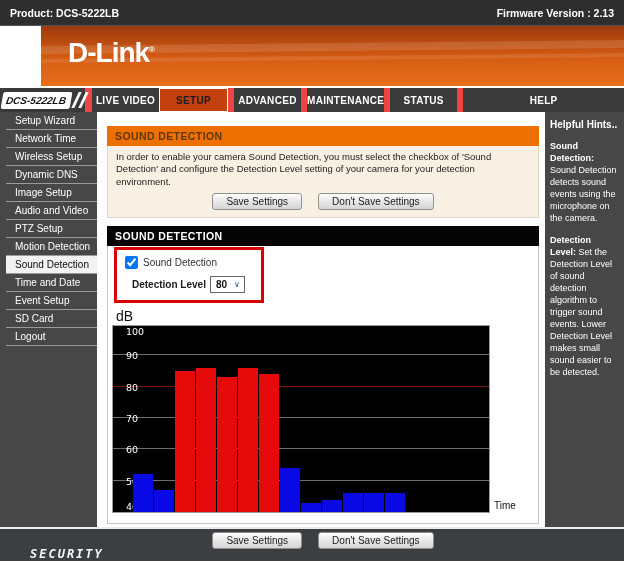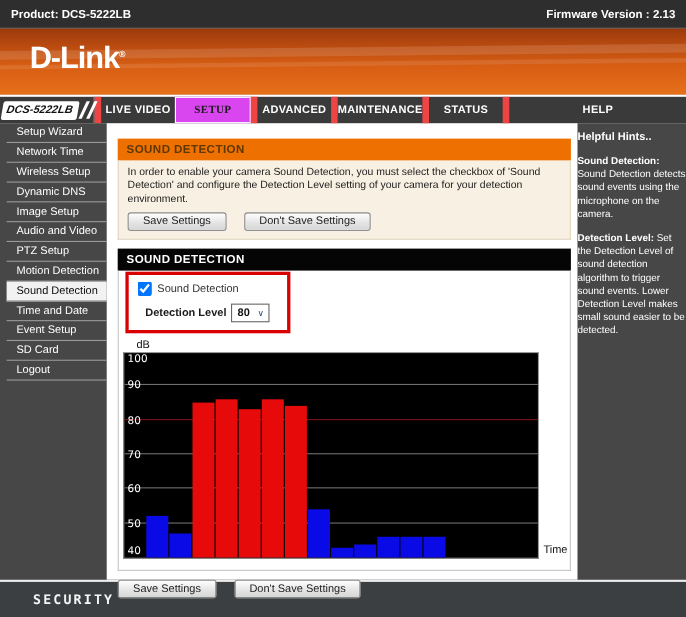--- a/index.html
+++ b/index.html
@@ -3,80 +3,80 @@
 <meta charset="utf-8">
 <style>
   * { margin:0; padding:0; box-sizing:border-box; }
   html,body { width:624px; height:561px; background:#fff; font-family:"Liberation Sans", sans-serif; overflow:hidden; }
 
   
   .topbar { height:26px; background:#2e2e2e; color:#fff; display:flex; justify-content:space-between; align-items:center;
             padding:0 10px; font-size:10.5px; font-weight:bold; border-bottom:1px solid #555; }
 
   
-  .banner { height:60px; background:linear-gradient(180deg,#9c3a0c 0%,#b84a10 25%,#d65d13 55%,#e7701a 100%); position:relative; overflow:hidden; }
+  .banner { height:60px; background:linear-gradient(180deg,#9c3a0c 0%,#b84a10 25%,#d65d13 55%,#e7701a 100%); position:relative; overflow:hidden;margin-left:41px; }
   .banner::before { content:""; position:absolute; left:0; right:0; top:17px; height:8px; background:rgba(255,255,255,.13); transform:skewY(-0.6deg); }
   .banner::after  { content:""; position:absolute; left:0; right:0; top:30px; height:4px; background:rgba(255,255,255,.10); transform:skewY(-0.6deg); }
   .logo { position:absolute; left:27px; top:11px; color:#fff; font-size:28px; font-weight:bold; letter-spacing:-1px; z-index:2; }
   .logo sup { font-size:8px; letter-spacing:0; }
 
   
   .navbar { height:26px; background:#3a3a3a; border-top:2px solid #fff; display:flex; align-items:stretch; }
   .model-area { width:86px; display:flex; align-items:center; border-right:1px solid #808080; }
   .model-box { background:#fff; color:#111; font-style:italic; font-weight:bold; font-size:10px; padding:3px 5px 3px 4px;
                margin-left:2px; transform:skewX(-10deg); border-radius:2px; white-space:nowrap; }
   .slash { display:inline-block; width:4px; height:16px; background:#fff; transform:skewX(-25deg); margin-left:4px; }
   .tabs { flex:1; display:flex; }
   .tab { flex:1; display:flex; align-items:center; justify-content:center; color:#fff; font-weight:bold; font-size:10px;
          letter-spacing:.3px; border-left:6px solid #ef4444; cursor:pointer; }
   .tab:last-child { flex:2.4; }
-  .tab.active { background:#d946ef; color:#1c1c1c; border:1px solid #fff;font-family:Liberation Serif, serif; }
+  .tab.active { background:#c2410c; color:#1c1c1c; border:1px solid #fff; }
 
   
   .body { display:flex; height:415px; }
   .sidebar { width:97px; background:#474747; display:flex; flex-direction:column; }
   .side-item { color:#fff; font-size:10px; padding:3px 4px 3px 9px; height:18px; border-bottom:1px solid #9a9a9a; cursor:pointer;margin-left:6px; }
   .side-item.active { background:#f2f2f2; color:#0a0a0a; }
 
   .center { flex:1; min-width:0; padding:14px 6px 0 10px; }
 
   .orange-header { background:#ee7000; color:#5f3800; font-weight:bold; font-size:10.5px; padding:4px 8px; letter-spacing:.4px; }
   .desc-box { background:#f8f0e2; border:1px solid #e0d6c2; border-top:none; padding:5px 8px 7px; font-size:9.5px; color:#1c1c1c; line-height:1.3; }
-  .btn-row { display:flex; justify-content:flex-start; gap:16px; margin-top:5px; }
+  .btn-row { display:flex; justify-content:center; gap:16px; margin-top:5px; }
   .btn { background:linear-gradient(180deg,#fefefe,#e3e3e3 60%,#d6d6d6); border:1px solid #8f8f8f; border-radius:3px;
          font-size:10px; color:#222; padding:2px 13px; height:17px; font-family:inherit; cursor:pointer; }
 
   .black-header { background:#050505; color:#fff; font-weight:bold; font-size:10.5px; padding:4px 8px; letter-spacing:.4px; margin-top:8px; }
   .chart-section { border:1px solid #c6c6c6; border-top:none; padding:2px 4px 10px; }
 
   .annotation { border:3px solid #d90000; width:150px; margin:-1px 0 0 2px; padding:6px 0 7px 8px; }
   .check-row { display:flex; align-items:center; gap:5px; font-size:10px; color:#333; }
   .check-row input { width:13px; height:13px; margin:0; }
   .level-row { margin:7px 0 0 7px; display:flex; align-items:center; gap:4px; }
   .level-label { font-weight:bold; font-size:10px; color:#1a1a1a; }
   .select-box { border:1px solid #666; background:#fff; padding:1px 4px 1px 5px; display:inline-flex; align-items:center;
                 gap:7px; font-size:10px; font-weight:bold; color:#111; height:17px; cursor:pointer; }
   .select-box .chev { font-size:8px; color:#1f4e79; font-weight:normal; }
 
-  .db-label { font-size:10px; color:#111; margin:5px 0 1px 12px; }
+  .db-label { font-size:14px; color:#111; margin:5px 0 1px 4px; }
   .chart-wrap { position:relative; width:380px; }
   .plot { width:378px; height:188px; background:#000; border:1px solid #999; position:relative; overflow:hidden; }
   .gridline { position:absolute; left:0; right:0; height:1px; background:#6f6f6f; }
   .gridline.threshold { background:#7c1412; }
-  .ytick { position:absolute; left:3px; color:#fff; font-size:9.5px; font-family:"DejaVu Sans",sans-serif; }
+  .ytick { position:absolute; left:13px; color:#fff; font-size:9.5px; font-family:"DejaVu Sans",sans-serif; }
   .bar { position:absolute; bottom:0; width:20px; }
   .time-label { position:absolute; left:382px; bottom:2px; font-size:10px; color:#111; white-space:nowrap; }
 
   
-  .sidebar-right { width:99px; background:#474747; color:#fff; padding:6px 0; font-size:9px; line-height:1.33; }
+  .sidebar-right { width:79px; background:#474747; color:#fff; padding:6px 5px; font-size:9px; line-height:1.33; }
   .hints-title { font-weight:bold; font-size:10px; margin-bottom:10px; }
   .hint { margin-bottom:10px; }
 
   
-  .footer { height:34px; background:#3c3f41; border-top:2px solid #ededed; display:flex; align-items:center; }
+  .footer { height:34px; background:#3c3f41; border-top:2px solid #ededed; display:flex; align-items:flex-end;font-style:italic; }
   .footer-label { margin-left:30px; color:#f5f5f5; font-weight:bold; font-size:12px; letter-spacing:2px;
                   font-family:"DejaVu Sans Mono",monospace; }
 </style>
 </head>
 <body>
 
 <div class="topbar">
   <span>Product: DCS-5222LB</span>
   <span>Firmware Version : 2.13</span>
 </div>

